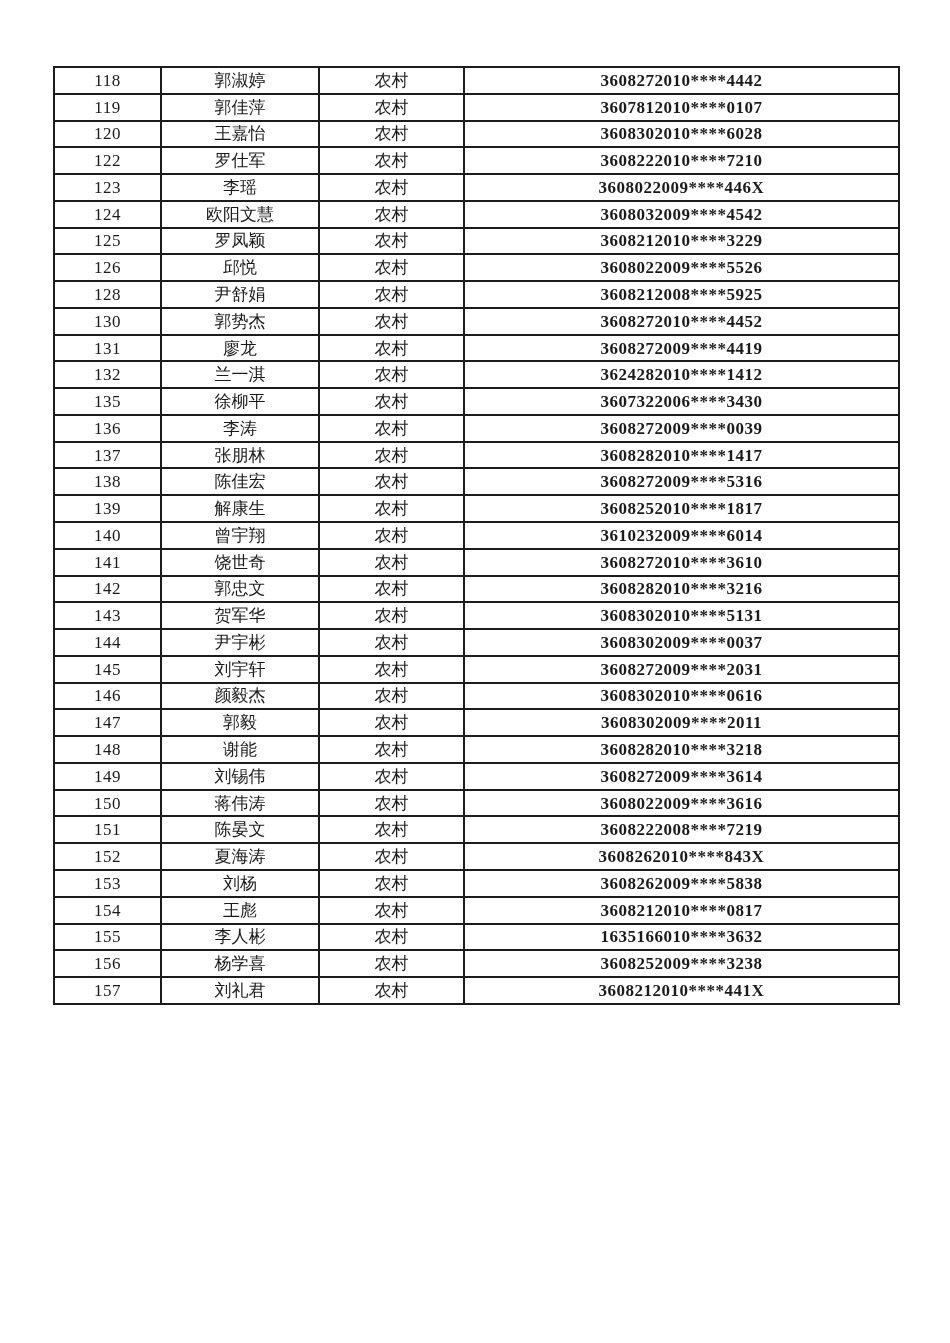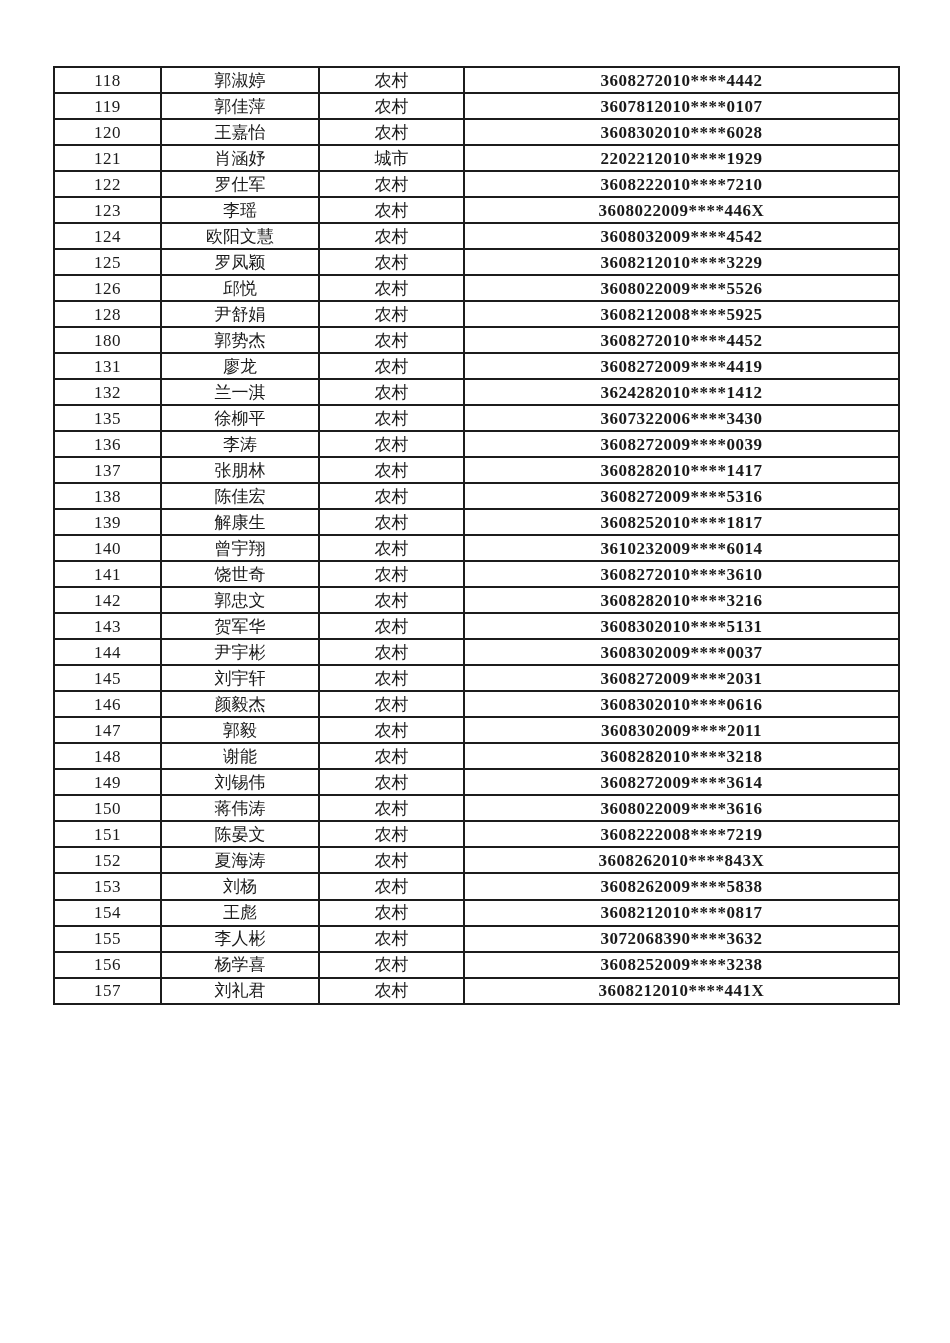--- a/index.html
+++ b/index.html
@@ -67,26 +67,20 @@
     <td class="c-id">3607812010****0107</td>
   </tr>
 
   <tr>
     <td class="c-no">120</td>
     <td class="c-name">王嘉怡</td>
     <td class="c-type">农村</td>
     <td class="c-id">3608302010****6028</td>
   </tr>
 
-  <tr>
-    <td class="c-no">121</td>
-    <td class="c-name">肖涵妤</td>
-    <td class="c-type">城市</td>
-    <td class="c-id">2202212010****1929</td>
-  </tr>
 
   <tr>
     <td class="c-no">122</td>
     <td class="c-name">罗仕军</td>
     <td class="c-type">农村</td>
     <td class="c-id">3608222010****7210</td>
   </tr>
 
   <tr>
     <td class="c-no">123</td>
@@ -119,21 +113,21 @@
 
   <tr>
     <td class="c-no">128</td>
     <td class="c-name">尹舒娟</td>
     <td class="c-type">农村</td>
     <td class="c-id">3608212008****5925</td>
   </tr>
 
 
   <tr>
-    <td class="c-no">180</td>
+    <td class="c-no">130</td>
     <td class="c-name">郭势杰</td>
     <td class="c-type">农村</td>
     <td class="c-id">3608272010****4452</td>
   </tr>
 
   <tr>
     <td class="c-no">131</td>
     <td class="c-name">廖龙</td>
     <td class="c-type">农村</td>
     <td class="c-id">3608272009****4419</td>
@@ -285,21 +279,21 @@
     <td class="c-no">154</td>
     <td class="c-name">王彪</td>
     <td class="c-type">农村</td>
     <td class="c-id">3608212010****0817</td>
   </tr>
 
   <tr>
     <td class="c-no">155</td>
     <td class="c-name">李人彬</td>
     <td class="c-type">农村</td>
-    <td class="c-id">3072068390****3632</td>
+    <td class="c-id">1635166010****3632</td>
   </tr>
 
   <tr>
     <td class="c-no">156</td>
     <td class="c-name">杨学喜</td>
     <td class="c-type">农村</td>
     <td class="c-id">3608252009****3238</td>
   </tr>
 
   <tr>

